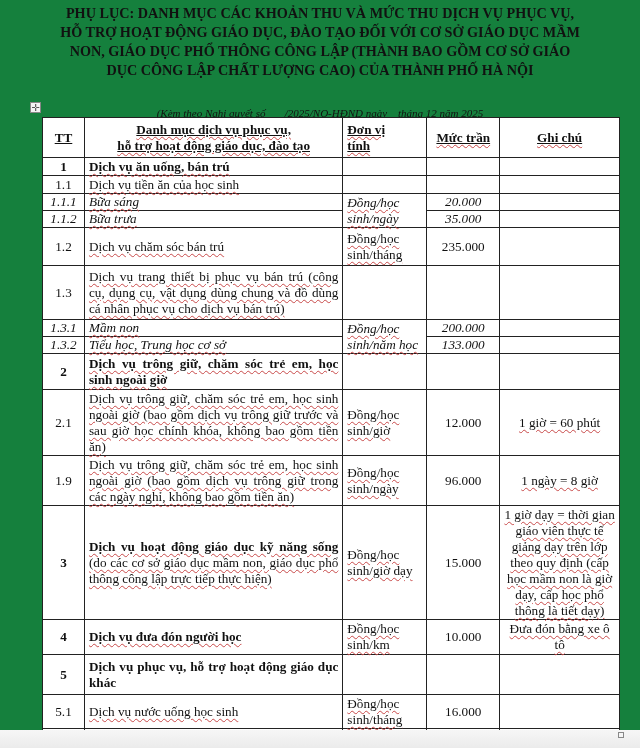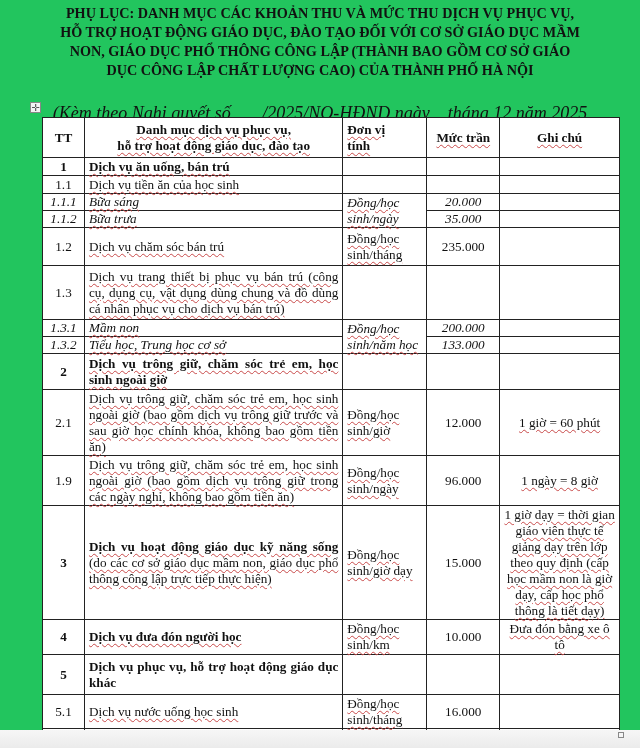--- a/index.html
+++ b/index.html
@@ -1,20 +1,20 @@
 <!DOCTYPE html>
 <html><head>
 <meta charset="utf-8">
 <style>
   * { box-sizing: border-box; margin: 0; padding: 0; }
   html, body { width: 640px; height: 748px; overflow: hidden; background: #ffffff; }
   body { font-family: "Liberation Serif", "DejaVu Serif", serif; color: #111; position: relative; }
-  .page { position: absolute; left: 0; top: 0; width: 640px; height: 748px; background: #22c55e; }
+  .page { position: absolute; left: 0; top: 0; width: 640px; height: 748px; background: #15803d; }
   .title { position: absolute; left: 40px; top: 4px; width: 560px; text-align: center; font-weight: bold; font-size: 14.2px; line-height: 19px; }
-  .subtitle { position: absolute; left: 40px; top: 104px; width: 560px; text-align: center; font-style: italic; font-size: 18px; line-height: 19px; }
+  .subtitle { position: absolute; left: 40px; top: 104px; width: 560px; text-align: center; font-style: italic; font-size: 11px; line-height: 19px; }
   .subtitle2 { position: absolute; left: 40px; top: 124px; width: 560px; text-align: center; font-style: italic; font-size: 14.6px; line-height: 19px; }
   .move-handle { position: absolute; left: 30px; top: 102px; width: 11px; height: 11px; border: 1px solid #888; background: #f3f3f3; font-size: 10px; line-height: 9px; text-align: center; color: #555; font-family: "DejaVu Sans", sans-serif; }
   .resize-handle { position: absolute; left: 618px; top: 732px; width: 6px; height: 6px; border: 1px solid #888; background: #f5f5f5; }
   .bottom-shade { position: absolute; left: 0; top: 730px; width: 640px; height: 18px; background: linear-gradient(#f6f6f6, #ebebeb); }
   table { position: absolute; left: 42px; top: 117px; width: 578px; border-collapse: collapse; font-size: 13.2px; line-height: 16px; background: #fff; }
   td, th { border: 1.3px solid #222; padding: 0 4px; vertical-align: middle; }
   th { font-weight: bold; text-align: center; }
   .tt { width: 42px; text-align: center; }
   .name { width: 259px; text-align: justify; }
   .unit { width: 84px; text-align: left; }
@@ -34,21 +34,21 @@
     <div>NON, GIÁO DỤC PHỔ THÔNG CÔNG LẬP (THÀNH BAO GỒM CƠ SỞ GIÁO</div>
     <div>DỤC CÔNG LẬP CHẤT LƯỢNG CAO) CỦA THÀNH PHỐ HÀ NỘI</div>
   </div>
   <div class="subtitle" style="white-space:pre;">(Kèm theo Nghị quyết số       /2025/NQ-HĐND ngày    tháng 12 năm 2025</div>
   <div class="subtitle2">của HĐND Thành phố)</div>
 
   <div class="move-handle">✛</div>
 
   <table>
     <tbody>
-        <tr style="height:40px;">
+        <tr style="height:40px;text-decoration:underline;">
       <th class="tt"><span>TT</span></th>
       <th class="name" style="text-align:center">
         <div class="u">Danh mục dịch vụ phục vụ,</div>
         <div class="u">hỗ trợ hoạt động giáo dục, đào tạo</div>
       </th>
       <th class="unit">
         <div class="u">Đơn vị</div>
         <div class="u">tính</div>
       </th>
       <th class="price"><span class="u">Mức trần</span></th>

